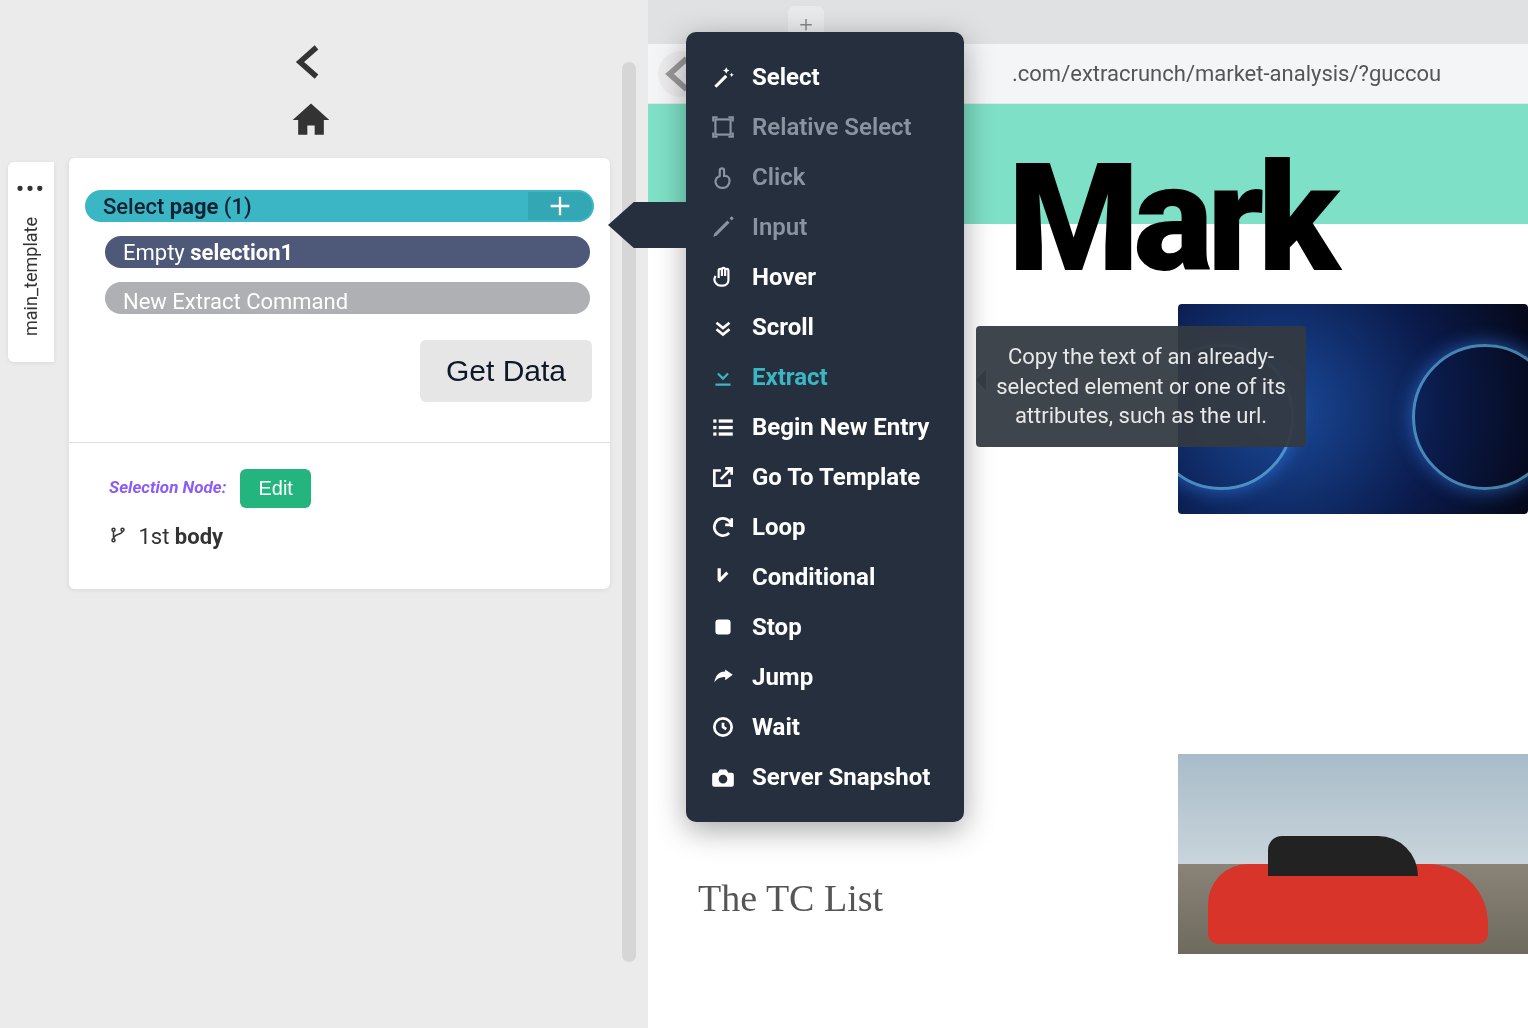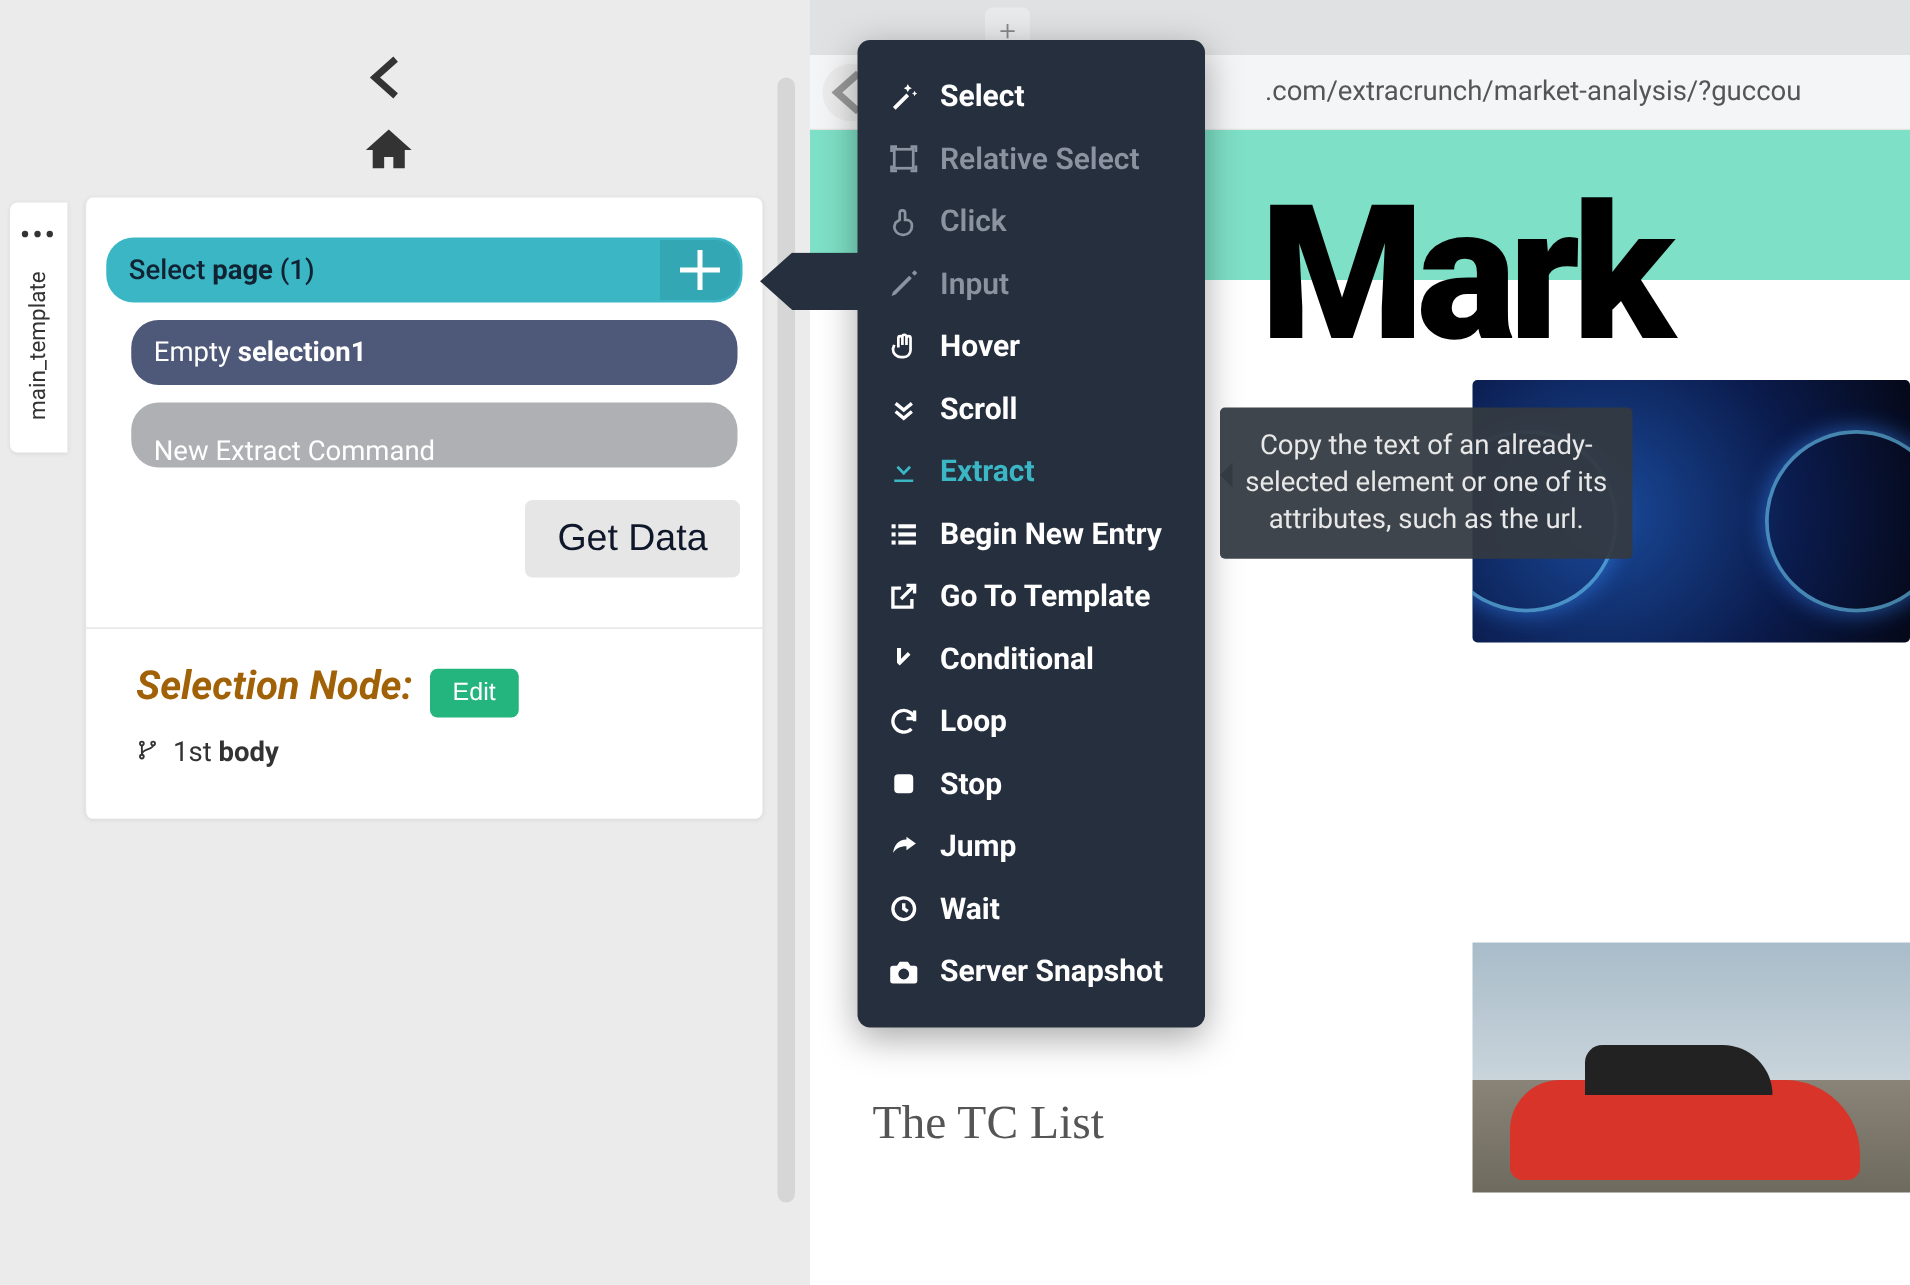--- a/index.html
+++ b/index.html
@@ -16,31 +16,31 @@
 .toggle-outer { display:flex; align-items:center; background:#d9d9d9; border-radius:22px; height:42px; padding:3px 16px 3px 3px; gap:10px; }
 .toggle-knob { width:36px; height:36px; border-radius:50%; background:#f5f5f5; box-shadow:0 1px 3px rgba(0,0,0,.2);}
 .toggle-label { font-size:20px; color:#999; letter-spacing:1px; }
 
 .tab-rail { position:absolute; left:8px; top:162px; background:#fff; border-radius:6px 0 0 6px; padding:14px 8px 20px 8px; display:flex; flex-direction:column; align-items:center; box-shadow:0 1px 4px rgba(0,0,0,.08);}
 .tab-dots { font-size:22px; color:#333; margin-bottom:10px; letter-spacing:2px; font-weight:bold;}
 .tab-label-vert { writing-mode:vertical-rl; transform:rotate(180deg); font-size:18px; color:#333; padding:6px 0; }
 
 .command-area { position:absolute; left:68px; top:158px; width:542px; background:#fff; border-radius:6px; box-shadow:0 1px 4px rgba(0,0,0,.08); border-left:1px solid #e5e5e5;}
 
-.cmd-row { display:flex; align-items:center; border-radius:22px; height:52px; padding:0 18px; font-size:22px; margin:14px 16px 8px 16px; position:relative;}
+.cmd-row { display:flex; align-items:center; border-radius:22px; height:32px; padding:0 18px; font-size:22px; margin:14px 16px 8px 16px; position:relative;}
 .row-select-page { background:#3bb6c4; color:#123; font-weight:500; padding-right:4px; margin-top:32px;}
 .row-select-page .plus-zone { position:absolute; right:2px; top:2px; bottom:2px; width:64px; background:#34a7b4; border-radius:0 20px 20px 0; display:flex; align-items:center; justify-content:center; color:#fff;}
 .row-empty-sel { background:#4e5878; color:#fff; margin-left:36px; margin-right:20px;}
 .row-new-extract { background:#aeb0b3; color:#fff; margin-left:36px; margin-right:20px;align-items:flex-end;}
 
 .get-data-btn { float:right; margin:18px 18px 24px 0; background:#e6e6e6; color:#0f172a; border:none; border-radius:6px; font-size:30px; padding:14px 26px; font-weight:500;}
 .clearfix::after{content:"";display:block;clear:both;}
 
 .selection-block { border-top:1px solid #e0e0e0; padding:26px 24px 40px 40px; margin-top:16px;}
-.sel-node-label { font-size:32px; font-style:italic; font-weight:700; color:#a16207; display:inline-block; margin-right:10px;}
+.sel-node-label { font-size:17px; font-style:italic; font-weight:700; color:#8b5cf6; display:inline-block; margin-right:10px;}
 .edit-btn { background:#24b47e; color:#fff; border:none; border-radius:6px; font-size:20px; padding:8px 18px; vertical-align:middle;}
 .body-path { margin-top:16px; font-size:22px; color:#333;}
 .body-path .branch { display:inline-block; margin-right:6px;}
 .body-path b{font-weight:700;}
 
 
 .browser-pane { position:absolute; left:648px; top:0; right:0; bottom:0; background:#fff; }
 .tab-strip { height:44px; background:#dfe1e2; display:flex; align-items:flex-end; padding-left:130px;}
 .tab { background:#f5f6f7; height:40px; border-radius:8px 8px 0 0; display:flex; align-items:center; padding:0 14px; gap:10px; font-size:20px; color:#555; box-shadow:0 -1px 2px rgba(0,0,0,.05);}
 .tab .favicon { width:20px; height:20px; background:#0a9950; color:#fff; font-size:11px; font-weight:bold; display:flex; align-items:center; justify-content:center; border-radius:2px;}
@@ -264,33 +264,33 @@
       <div class="ctx-item ">
         <span class="ctx-icon">
           <svg viewBox="0 0 24 24" fill="none" stroke="currentColor" stroke-width="2.5">
             <path d="M14 4h6v6M20 4L10 14M18 14v6H4V6h6"></path>
           </svg>
         </span>
         <span>Go To Template</span>
       </div>
       <div class="ctx-item ">
         <span class="ctx-icon">
-          <svg viewBox="0 0 24 24" fill="currentColor">
-            <path d="M7 4h3v8l5-5 2 2-8 8-2-2V4z"></path>
-          </svg>
-        </span>
-        <span>Conditional</span>
-      </div>
-      <div class="ctx-item ">
-        <span class="ctx-icon">
           <svg viewBox="0 0 24 24" fill="none" stroke="currentColor" stroke-width="2.5">
             <path d="M20 12a8 8 0 10-2.3 5.6M20 4v6h-6"></path>
           </svg>
         </span>
         <span>Loop</span>
+      </div>
+      <div class="ctx-item ">
+        <span class="ctx-icon">
+          <svg viewBox="0 0 24 24" fill="currentColor">
+            <path d="M7 4h3v8l5-5 2 2-8 8-2-2V4z"></path>
+          </svg>
+        </span>
+        <span>Conditional</span>
       </div>
       <div class="ctx-item ">
         <span class="ctx-icon">
           <svg viewBox="0 0 24 24" fill="currentColor">
             <rect x="5" y="5" width="14" height="14" rx="3"></rect>
           </svg>
         </span>
         <span>Stop</span>
       </div>
       <div class="ctx-item ">

